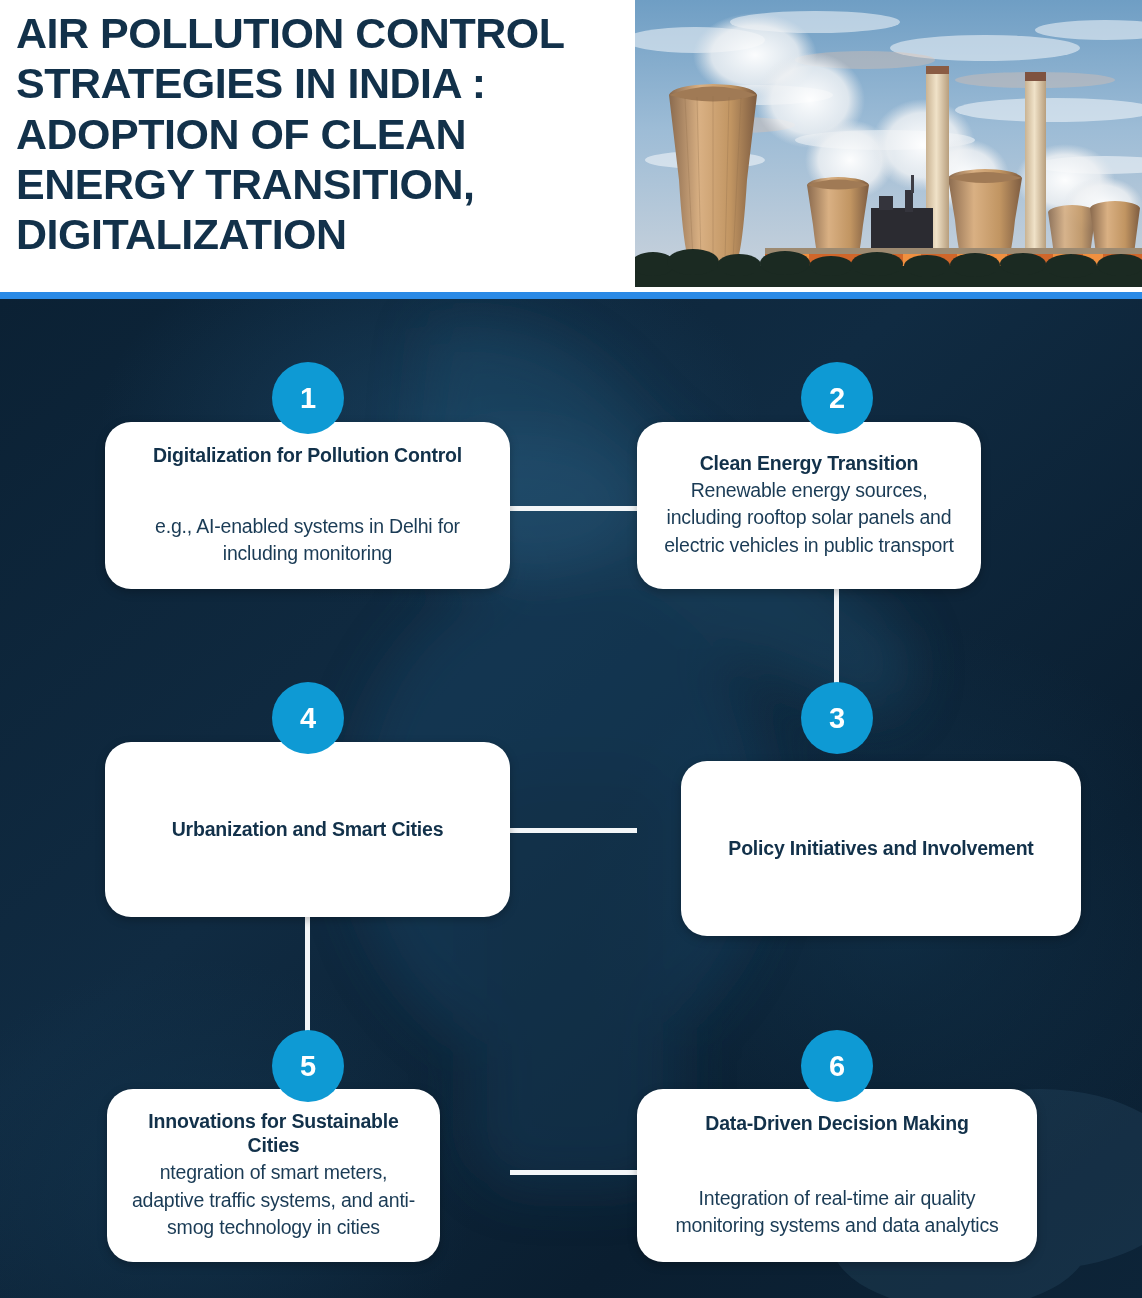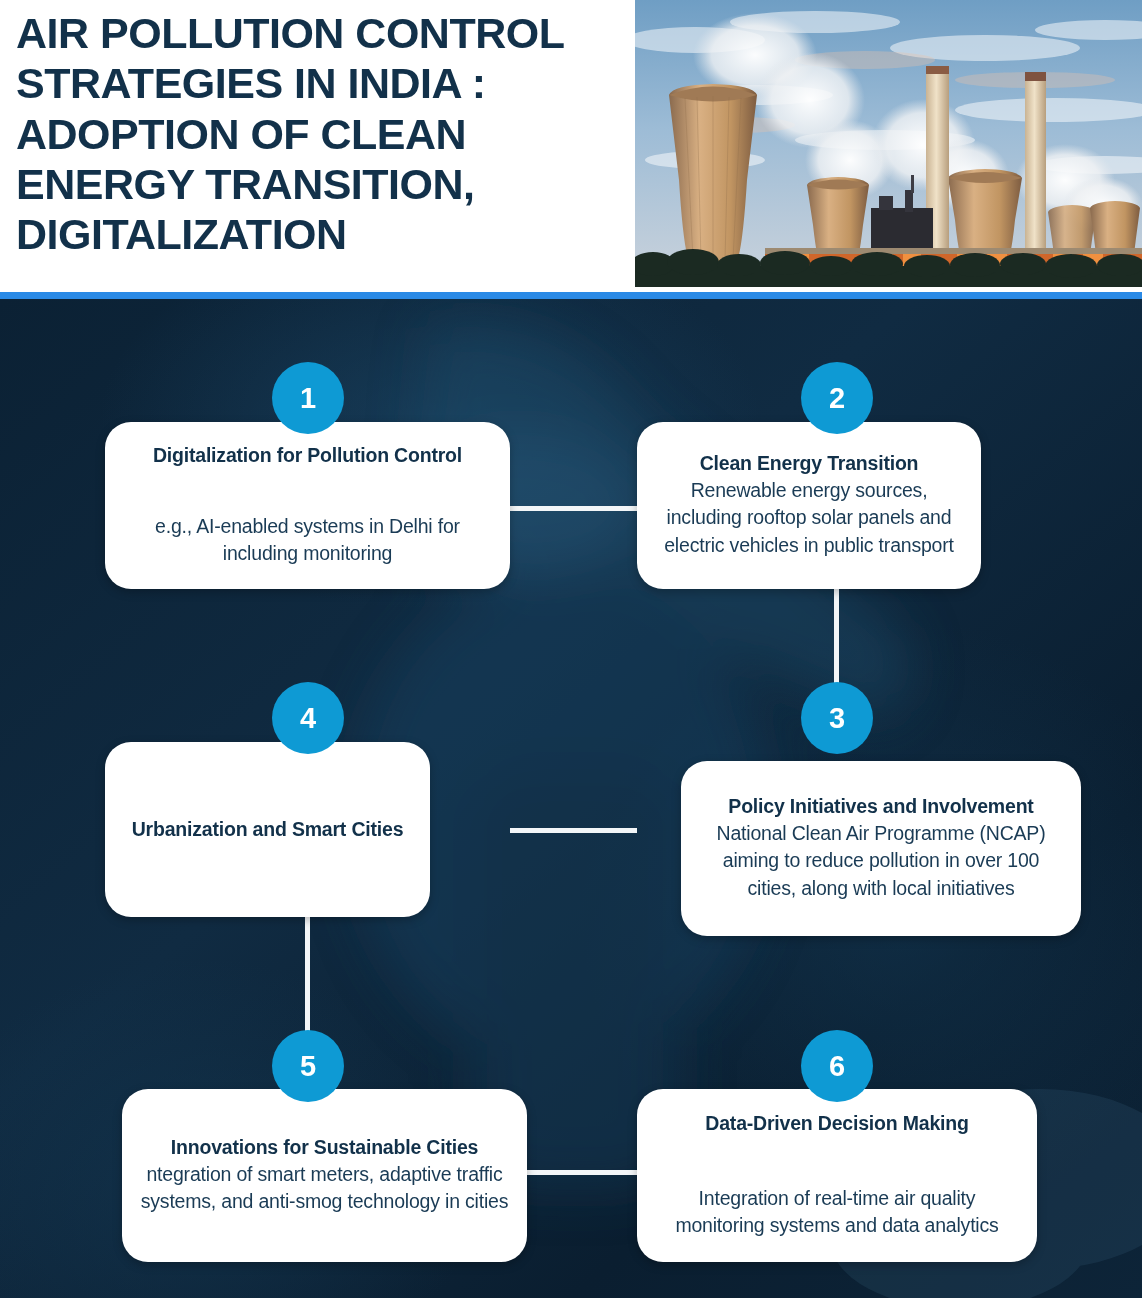--- a/index.html
+++ b/index.html
@@ -74,22 +74,22 @@
     background:#0e9ad4;
     display:flex; align-items:center; justify-content:center;
     color:#ffffff; font-size:29px; font-weight:700;
     line-height:1;
   }
 
   
   .card-1{ left:105px; top:422px; width:405px; height:167px;gap:44px; }
   .card-2{ left:637px; top:422px; width:344px; height:167px; }
   .card-3{ left:637px; top:761px; width:400px; height:175px;margin-left:44px; }
-  .card-4{ left:105px; top:742px; width:325px; height:175px; }
-  .card-5{ left:122px; top:1089px; width:405px; height:173px; }
+  .card-4{ left:105px; top:742px; width:405px; height:175px; }
+  .card-5{ left:107px; top:1089px; width:333px; height:173px; }
   .card-6{ left:637px; top:1089px; width:400px; height:173px;gap:48px; }
 
   
   .badge-1{ left:272px; top:362px; }
   .badge-2{ left:801px; top:362px; }
   .badge-3{ left:801px; top:682px; }
   .badge-4{ left:272px; top:682px; }
   .badge-5{ left:272px; top:1030px; }
   .badge-6{ left:801px; top:1030px; }
 
@@ -277,21 +277,20 @@
 <div class="card card-1">
   <div class="card-title">Digitalization for Pollution Control</div>
   <div class="card-desc">e.g., AI-enabled systems in Delhi for including monitoring</div>
 </div>
 <div class="card card-2">
   <div class="card-title">Clean Energy Transition</div>
   <div class="card-desc">Renewable energy sources, including rooftop solar panels and electric vehicles in public transport</div>
 </div>
 <div class="card card-3">
   <div class="card-title">Policy Initiatives and Involvement</div>
-  <div class="card-desc">National Clean Air Programme (NCAP) aiming to reduce pollution in over 100 cities, along with local initiatives</div>
 </div>
 <div class="card card-4">
   <div class="card-title">Urbanization and Smart Cities</div>
 </div>
 <div class="card card-5">
   <div class="card-title">Innovations for Sustainable Cities</div>
   <div class="card-desc">ntegration of smart meters, adaptive traffic systems, and anti-smog technology in cities</div>
 </div>
 <div class="card card-6">
   <div class="card-title">Data-Driven Decision Making</div>

